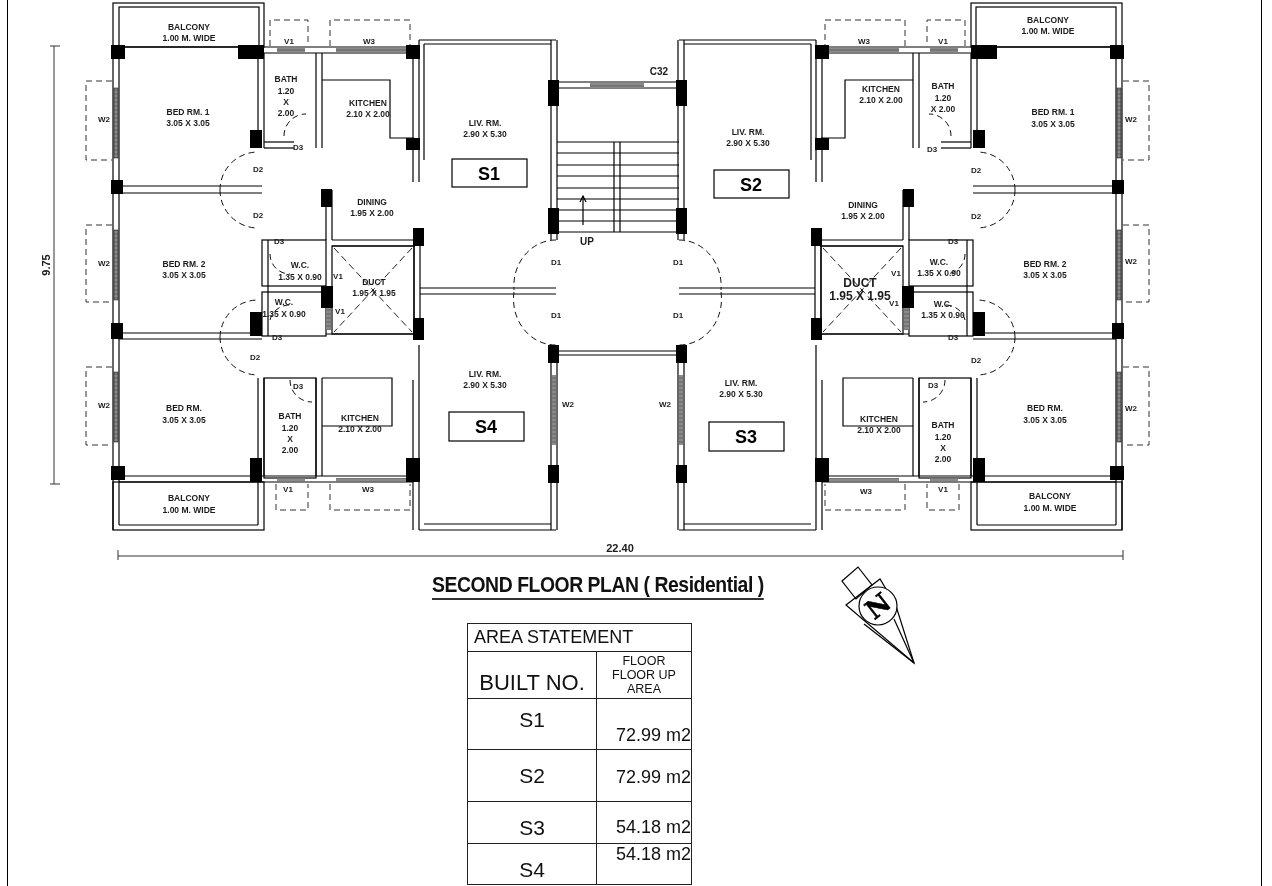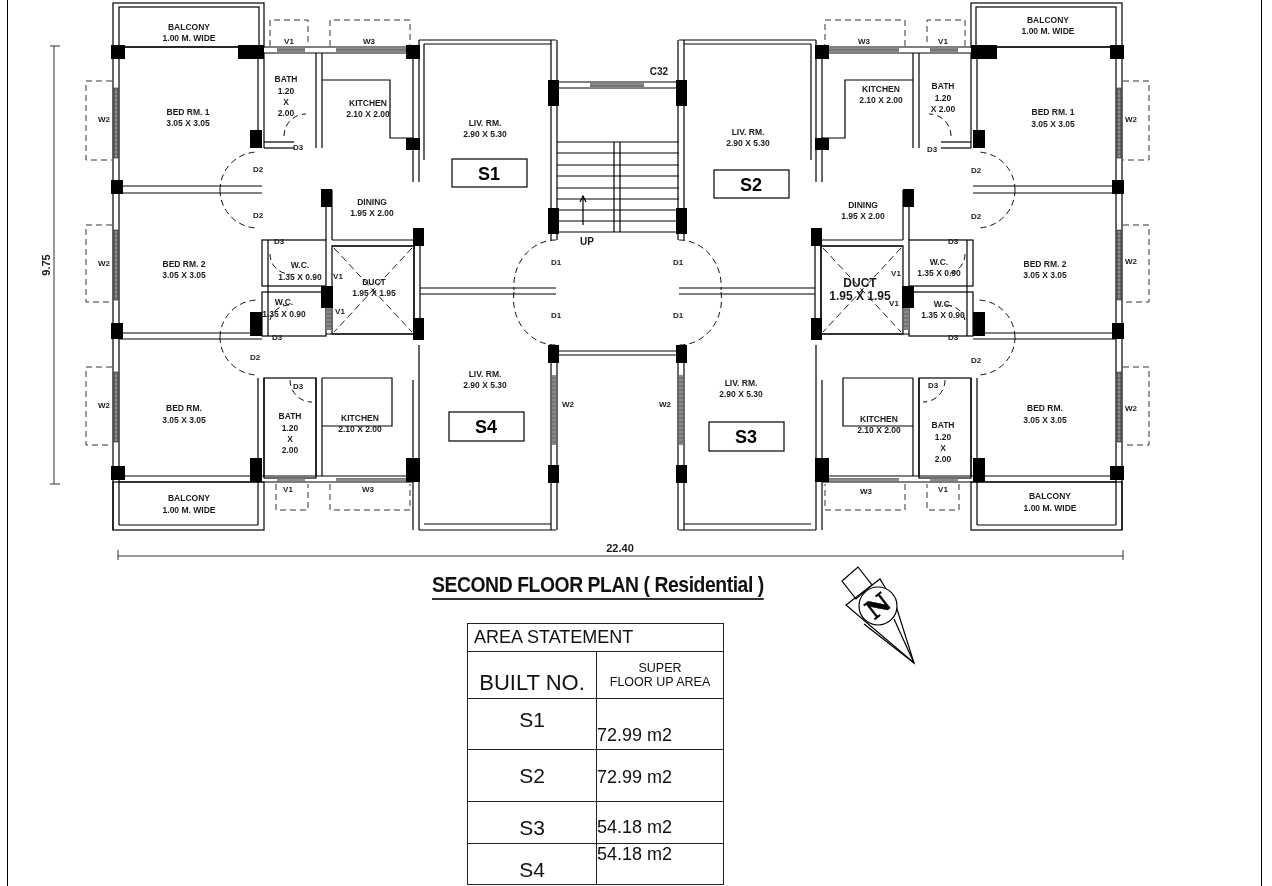--- a/index.html
+++ b/index.html
@@ -5,27 +5,27 @@
   html,body{margin:0;padding:0;background:#fff;}
   body{width:1272px;height:886px;position:relative;overflow:hidden;font-family:"Liberation Sans",sans-serif;}
   .frame-left{position:absolute;left:7px;top:0;width:1px;height:886px;background:#000;}
   .frame-right{position:absolute;left:1261px;top:0;width:1px;height:886px;background:#000;}
   svg.plan{position:absolute;left:0;top:0;}
   .lbl{font-family:"Liberation Sans",sans-serif;font-weight:bold;fill:#1b1b1b;}
   .sm{font-size:8.5px;}
   .xs{font-size:8px;}
   .tag{font-size:18px;font-weight:bold;font-family:"Liberation Sans",sans-serif;fill:#000;}
   .title{position:absolute;left:432px;top:571px;font-family:"Liberation Sans",sans-serif;font-weight:bold;font-size:22px;letter-spacing:-0.5px;transform:scaleX(0.88);transform-origin:left top;border-bottom:2px solid #333;line-height:27px;color:#111;white-space:nowrap;}
-  table.area{position:absolute;left:467px;top:623px;border-collapse:collapse;width:257px;}
+  table.area{position:absolute;left:467px;top:623px;border-collapse:collapse;width:225px;}
   table.area td{border:1.5px solid #222;padding:0;font-family:"Liberation Sans",sans-serif;color:#111;}
   .area-title{font-size:18px;height:27px;padding-left:6px !important;}
   .hdr-flat{font-size:22px;width:128px;height:44px;vertical-align:bottom;text-align:center;padding-bottom:2px !important;}
   .hdr-area{font-size:12.5px;text-align:center;line-height:14px;vertical-align:middle;}
   .cell-flat{font-size:21px;text-align:center;}
-  .cell-area{font-size:18px;text-align:left;}
+  .cell-area{font-size:18px;text-align:right;}
 </style>
 </head>
 <body>
 
 <div class="frame-left"></div>
 <div class="frame-right"></div>
 
 <svg class="plan" width="1272" height="886" viewBox="0 0 1272 886">
   <defs>
     <pattern id="win" width="4" height="4" patternUnits="userSpaceOnUse">
@@ -354,21 +354,21 @@
 
 <div class="title">SECOND FLOOR  PLAN ( Residential )</div>
 
 <table class="area">
   <tbody>
       <tr>
     <td colspan="2" class="area-title">AREA STATEMENT</td>
   </tr>
   <tr>
     <td class="hdr-flat">BUILT NO.</td>
-    <td class="hdr-area"><span>SUPER</span><br><span>FLOOR UP AREA</span></td>
+    <td class="hdr-area"><span>FLOOR</span><br><span>FLOOR UP AREA</span></td>
   </tr>
   <tr style="height:51px">
     <td class="cell-flat" style="vertical-align:middle;padding-bottom:8px">S1</td>
     <td class="cell-area" style="vertical-align:bottom;padding-bottom:3px">72.99 m2</td>
   </tr>
   <tr style="height:52px">
     <td class="cell-flat">S2</td>
     <td class="cell-area" style="padding-top:4px">72.99 m2</td>
   </tr>
   <tr style="height:42px">

